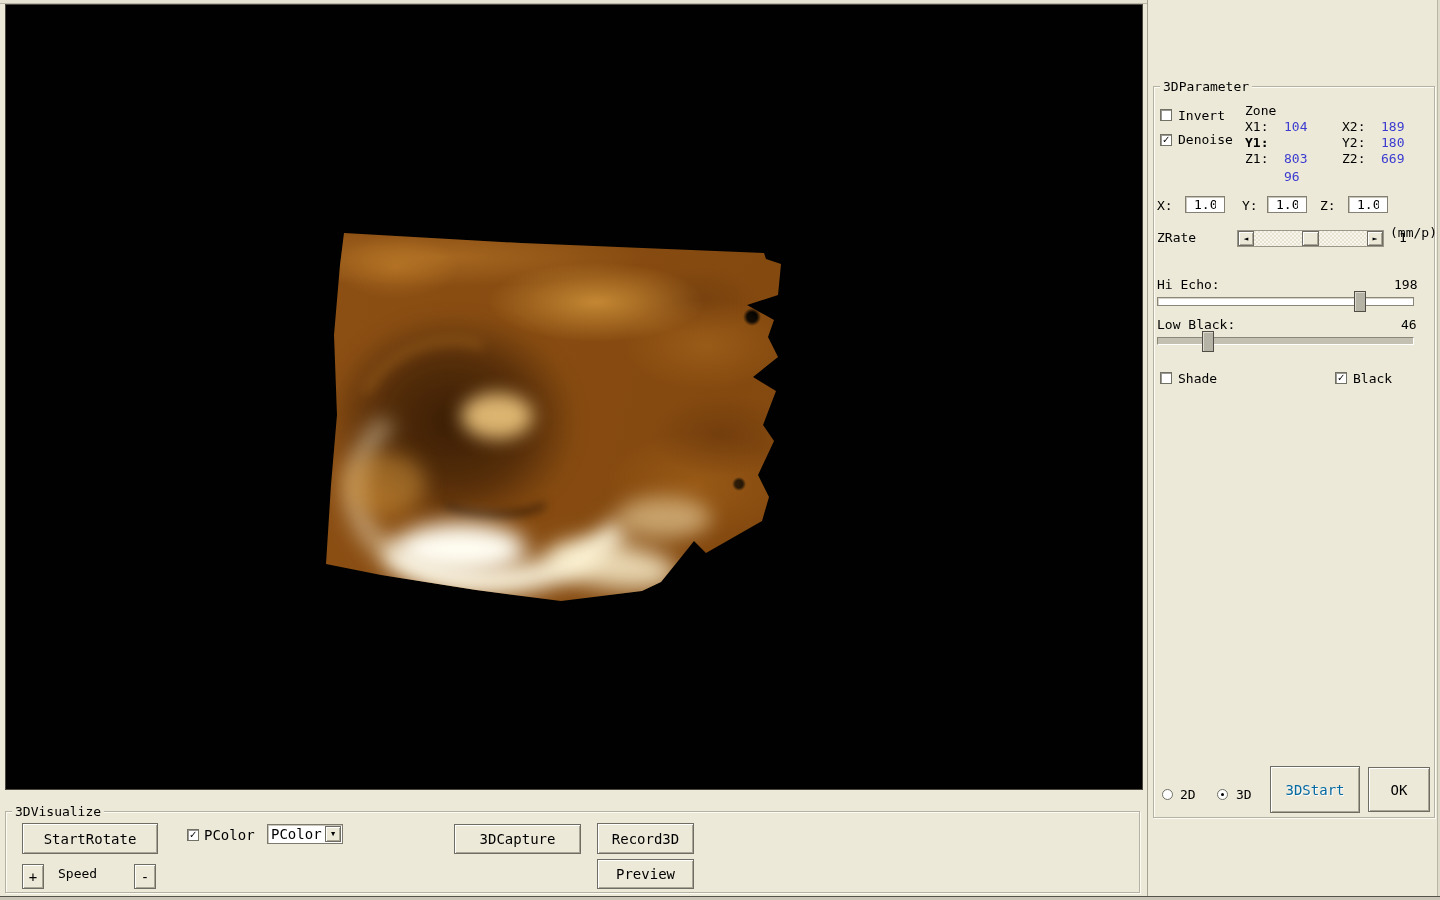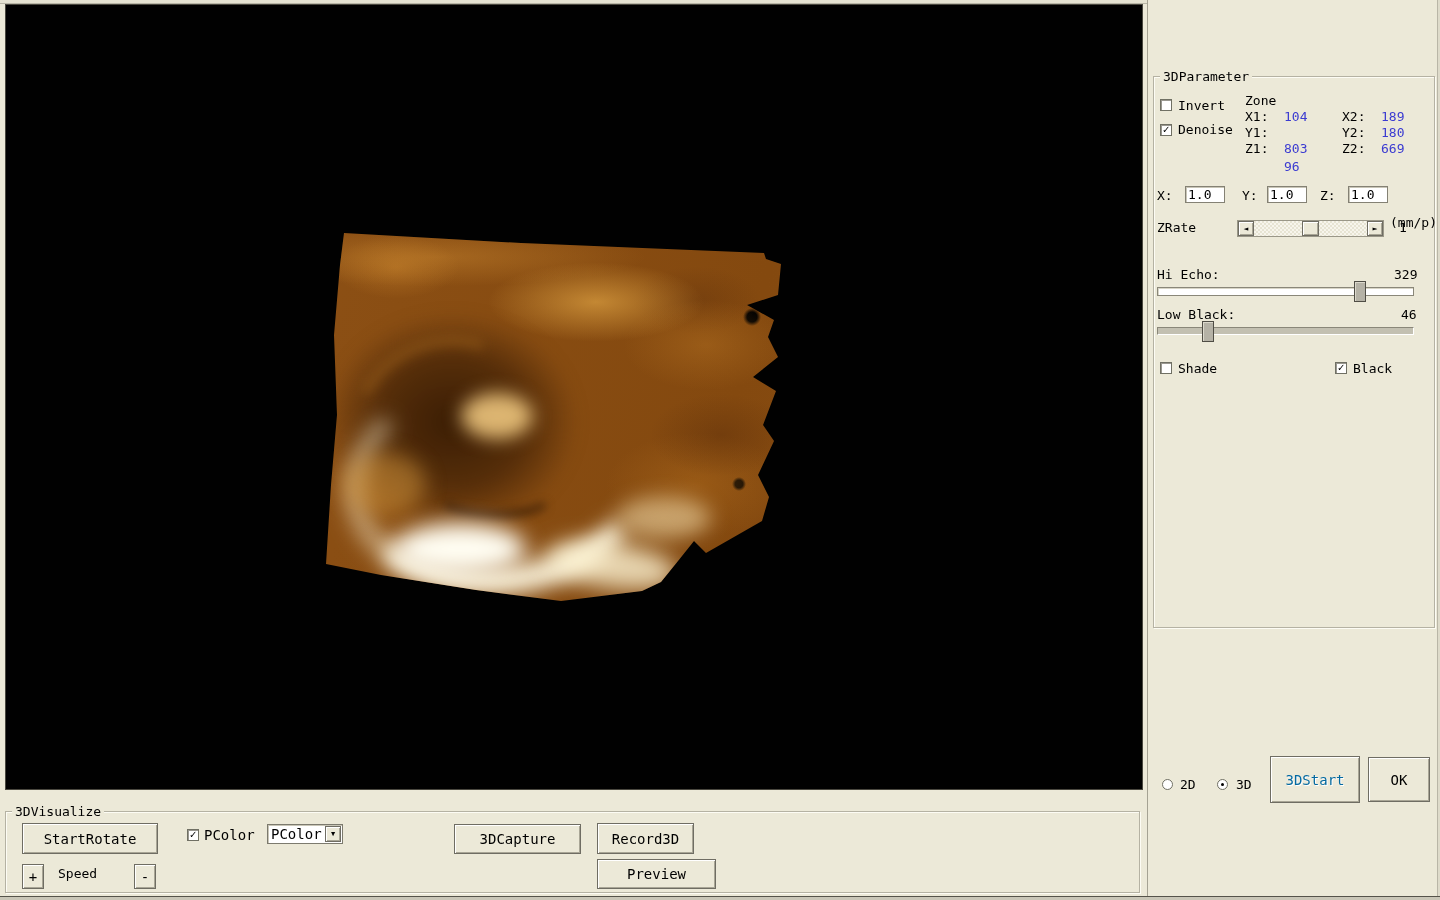--- a/index.html
+++ b/index.html
@@ -99,21 +99,21 @@
   .radio {
     position:absolute; width:11px; height:11px; border-radius:50%;
     background:#fff; border:1px solid #707064;
   }
   .radio .dot { position:absolute; left:3px; top:3px; width:3px; height:3px; border-radius:50%; background:#000; }
   .lbl { position:absolute; white-space:nowrap; line-height:15px; }
   .blue { color:#3b3bd1; }
   .txtinput {
     position:absolute; height:17px; background:#fff; border:1px solid #848174;
     box-shadow: inset 1px 1px 0 #c9c6b7;
-    font-family:inherit; font-size:13px; padding:0 2px; color:#000;
+    font-family:inherit; font-size:13px; padding:0 8px; color:#000;
   }
   .slider-track-white {
     position:absolute; height:9px; background:#fff;
     border:1px solid #8a8779; box-shadow: inset 1px 1px 0 #d8d5c6;
   }
   .slider-track-gray {
     position:absolute; height:8px; background:#c3c0b1;
     border-top:1px solid #8a8779; border-left:1px solid #8a8779;
     border-bottom:1px solid #fff; border-right:1px solid #fff;
   }
@@ -158,34 +158,34 @@
     <div class="crescent"></div>
     <div class="crescent-core"></div>
     <div class="crescent-east"></div>
     <div class="crescent-upper"></div>
     <div class="cheek-light"></div>
   </div>
 </div>
 
 <div class="right-panel">
 
-  <div class="groupbox" style="left:5px; top:76px; width:282px; height:552px;">
+  <div class="groupbox" style="left:5px; top:86px; width:282px; height:732px;">
     <span class="gb-label">3DParameter</span>
 
     <span class="checkbox" style="left:6px; top:22px;"></span>
     <span class="lbl" style="left:24px; top:21px;">Invert</span>
     <span class="checkbox" style="left:6px; top:47px;"><span>✓</span></span>
     <span class="lbl" style="left:24px; top:45px;">Denoise</span>
 
     <span class="lbl" style="left:91px; top:16px;">Zone</span>
     <span class="lbl" style="left:91px;  top:32px;">X1:</span>
     <span class="lbl blue" style="left:130px; top:32px;">104</span>
     <span class="lbl" style="left:188px; top:32px;">X2:</span>
     <span class="lbl blue" style="left:227px; top:32px;">189</span>
-    <span class="lbl" style="left:91px;  top:48px;">Y1:</span>
+    <span class="lbl" style="left:91px;  top:48px;font-weight:bold;">Y1:</span>
     <span class="lbl blue" style="left:130px; top:48px;margin-top:34px;">96</span>
     <span class="lbl" style="left:188px; top:48px;">Y2:</span>
     <span class="lbl blue" style="left:227px; top:48px;">180</span>
     <span class="lbl" style="left:91px;  top:64px;">Z1:</span>
     <span class="lbl blue" style="left:130px; top:64px;">803</span>
     <span class="lbl" style="left:188px; top:64px;">Z2:</span>
     <span class="lbl blue" style="left:227px; top:64px;">669</span>
 
     <span class="lbl" style="left:3px; top:111px;">X:</span>
     <input class="txtinput" style="left: 31px; top: 109px; width: 40px;" value="1.0">
@@ -197,21 +197,21 @@
 
     <span class="lbl" style="left:3px; top:143px;">ZRate</span>
     <div class="scrollbar" style="left:83px; top:143px; width:147px;">
       <span class="sb-btn sb-left">◄</span>
       <span class="sb-thumb" style="left:64px;"></span>
       <span class="sb-btn">►</span>
     </div>
     <span class="lbl" style="left:245px; top:143px;">1</span>
 
     <span class="lbl" style="left:3px; top:190px;">Hi Echo:</span>
-    <span class="lbl" style="left:240px; top:190px;">329</span>
+    <span class="lbl" style="left:240px; top:190px;">198</span>
     <div class="slider-track-white" style="left:3px; top:210px; width:257px;"></div>
     <div class="slider-thumb" style="left:200px; top:204px;"></div>
 
     <span class="lbl" style="left:3px; top:230px;">Low Black:</span>
     <span class="lbl" style="left:247px; top:230px;">46</span>
     <div class="slider-track-gray" style="left:3px; top:250px; width:257px;"></div>
     <div class="slider-thumb" style="left:48px; top:244px;"></div>
 
     <span class="checkbox" style="left:6px; top:285px;"></span>
     <span class="lbl" style="left:24px; top:284px;">Shade</span>
@@ -237,18 +237,18 @@
   <span class="checkbox" style="left:181px; top:17px;"><span>✓</span></span>
   <span class="lbl" style="left:198px; top:16px; font-size:14px;">PColor</span>
 
   <div class="combo" style="left:261px; top:12px; width:76px;">
     <span class="combo-text">PColor</span>
     <span class="combo-btn">▼</span>
   </div>
 
   <div class="btn" style="left:448px; top:12px; width:127px; height:30px;">3DCapture</div>
   <div class="btn" style="left:591px; top:11px; width:97px; height:31px;">Record3D</div>
-  <div class="btn" style="left:591px; top:47px; width:119px; height:30px;">Preview</div>
+  <div class="btn" style="left:591px; top:47px; width:97px; height:30px;">Preview</div>
 
   <div class="btn" style="left:16px; top:52px; width:22px; height:25px;">+</div>
   <span class="lbl" style="left:52px; top:54px; font-size:13px;">Speed</span>
   <div class="btn" style="left:128px; top:52px; width:22px; height:25px;">-</div>
 </div>
 
 </body></html>

